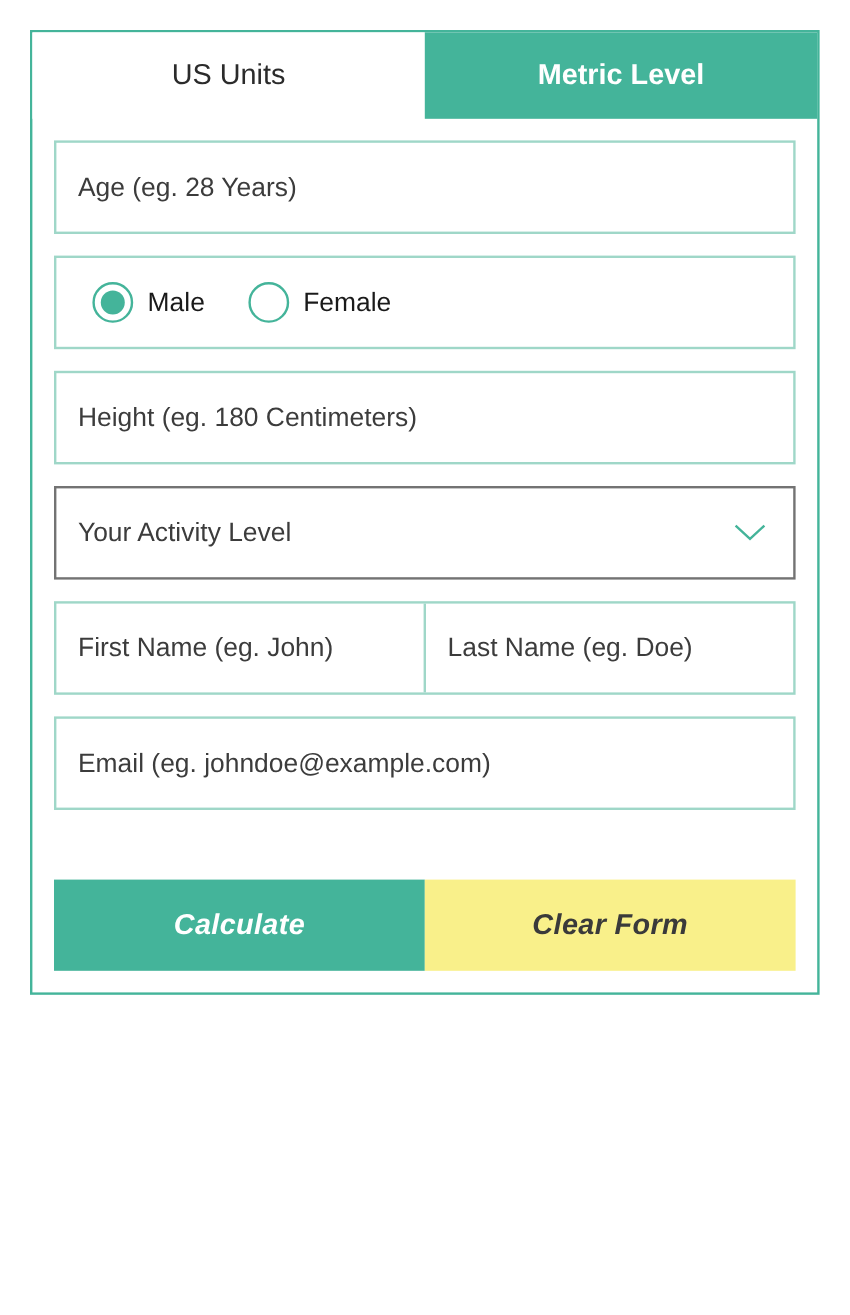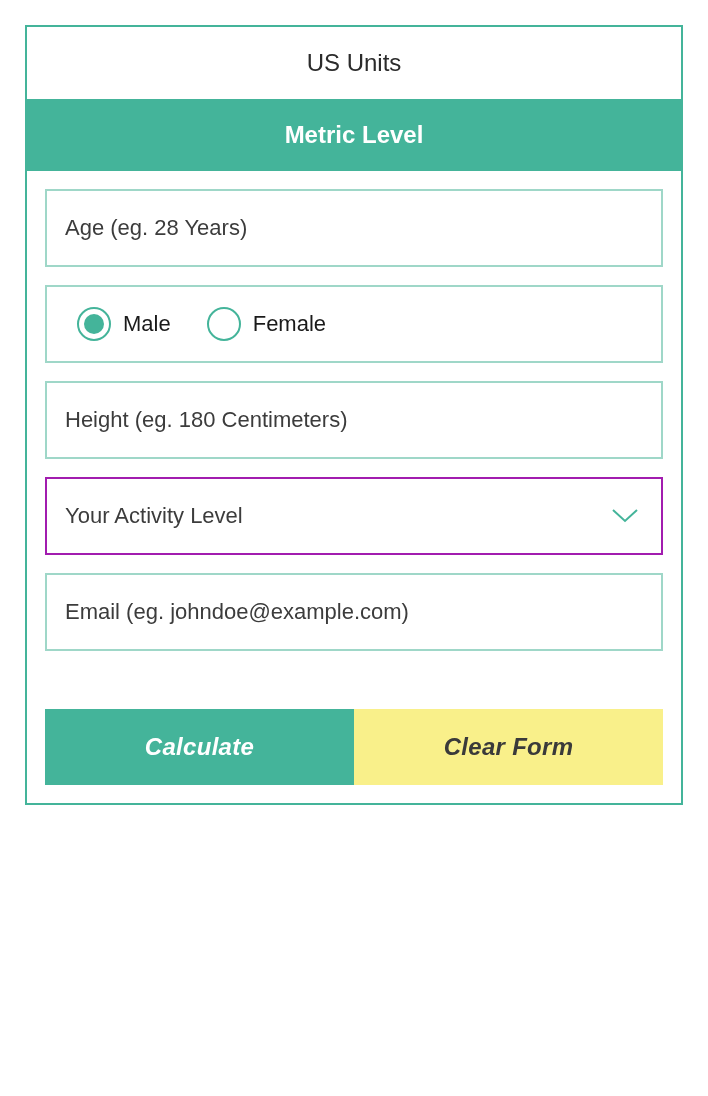--- a/index.html
+++ b/index.html
@@ -12,21 +12,20 @@
       background: #fff;
       padding: 25px;
     }
     .container {
       width: 658px;
       border: 2px solid #44b49a;
     }
     .tabs {
       display: flex;
       width: 100%;
-      flex-direction: column;
     }
     .tab {
       flex: 1;
       text-align: center;
       padding: 22px 0;
       font-size: 24px;
       font-weight: 500;
       cursor: pointer;
       color: #2b2b2b;
       background: #fff;
@@ -87,21 +86,21 @@
       width: 20px;
       height: 20px;
       background: #44b49a;
       border-radius: 50%;
     }
     .radio-label {
       font-size: 22px;
       color: #1a1a1a;
     }
     .select-row {
-      border: 2px solid #a21caf;
+      border: 2px solid #737373;
       padding: 24px 22px 24px 18px;
       display: flex;
       align-items: center;
       justify-content: space-between;
       cursor: pointer;
     }
     .select-label {
       font-size: 22px;
       color: #3c3c3c;
     }
@@ -195,20 +194,28 @@
     </div>
 
 
     <div class="select-row">
       <span class="select-label">Your Activity Level</span>
       <svg class="chevron" viewBox="0 0 28 16">
         <polyline points="2,2 14,13 26,2" fill="none" stroke="#44b49a" stroke-width="2"></polyline>
       </svg>
     </div>
 
+    <div class="name-row">
+      <div class="name-half">
+        <input type="text" class="name-input" placeholder="First Name (eg. John)" style="">
+      </div>
+      <div class="name-half">
+        <input type="text" class="name-input" placeholder="Last Name (eg. Doe)" style="">
+      </div>
+    </div>
 
     <div class="field">
       <input type="text" class="text-input" placeholder="Email (eg. johndoe@example.com)" style="">
     </div>
 
     <div class="button-row">
       <button class="btn btn-primary">Calculate</button>
       <button class="btn btn-secondary">Clear Form</button>
     </div>
 

